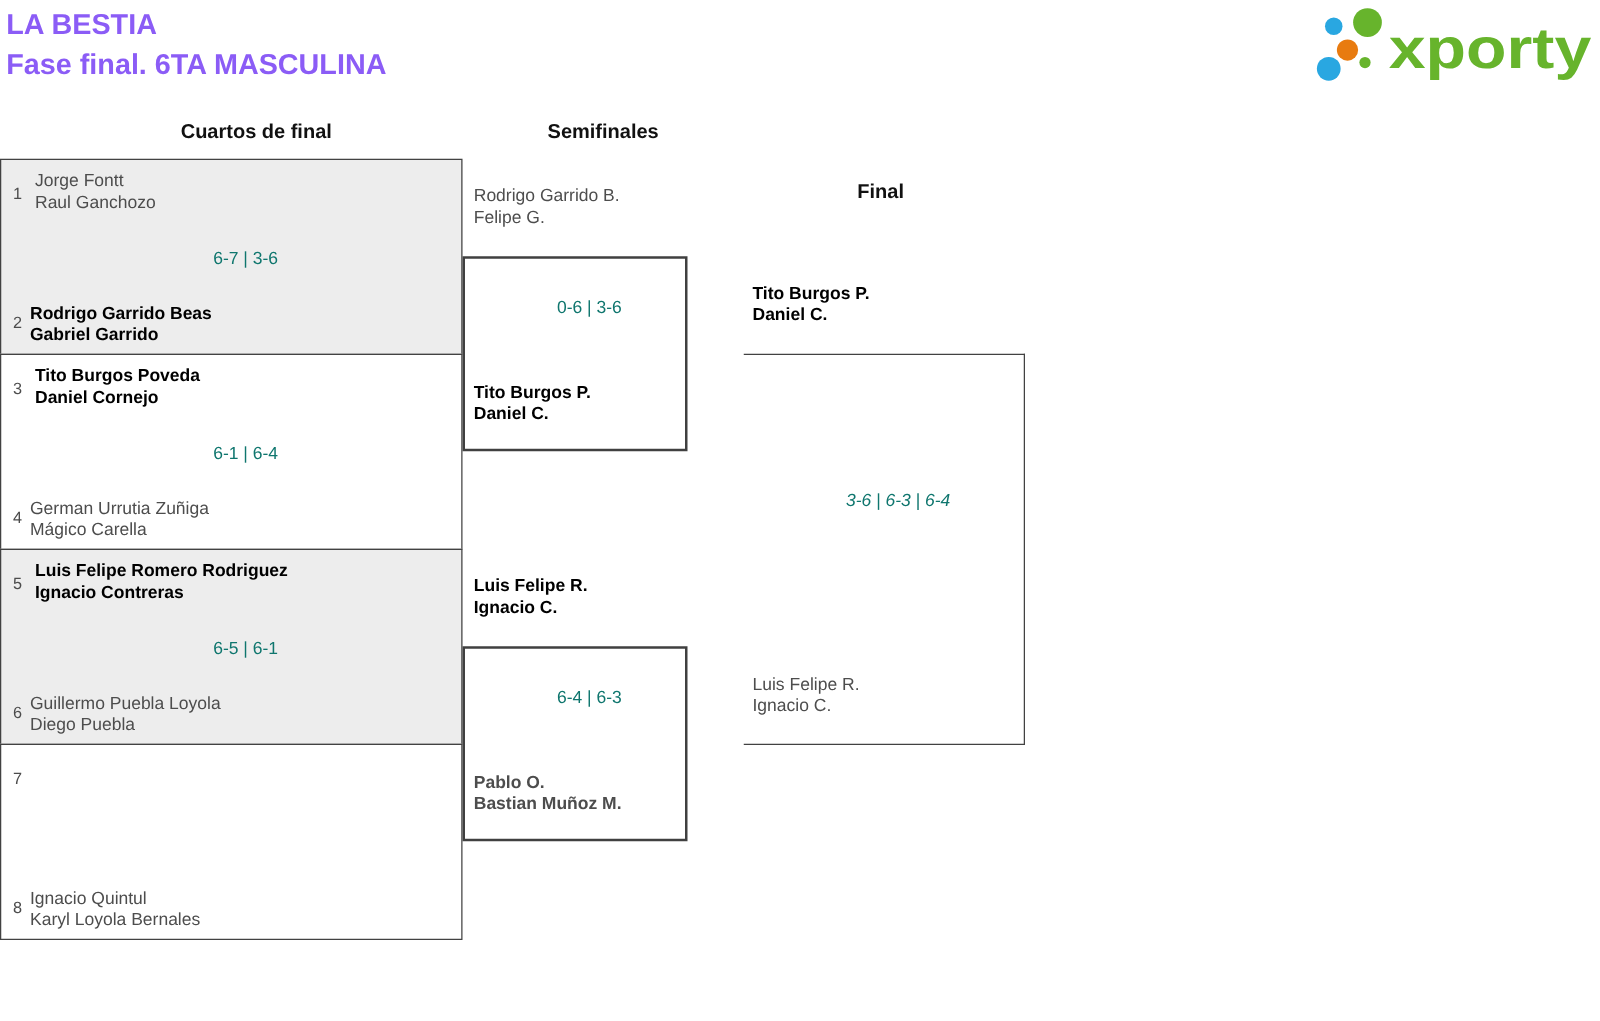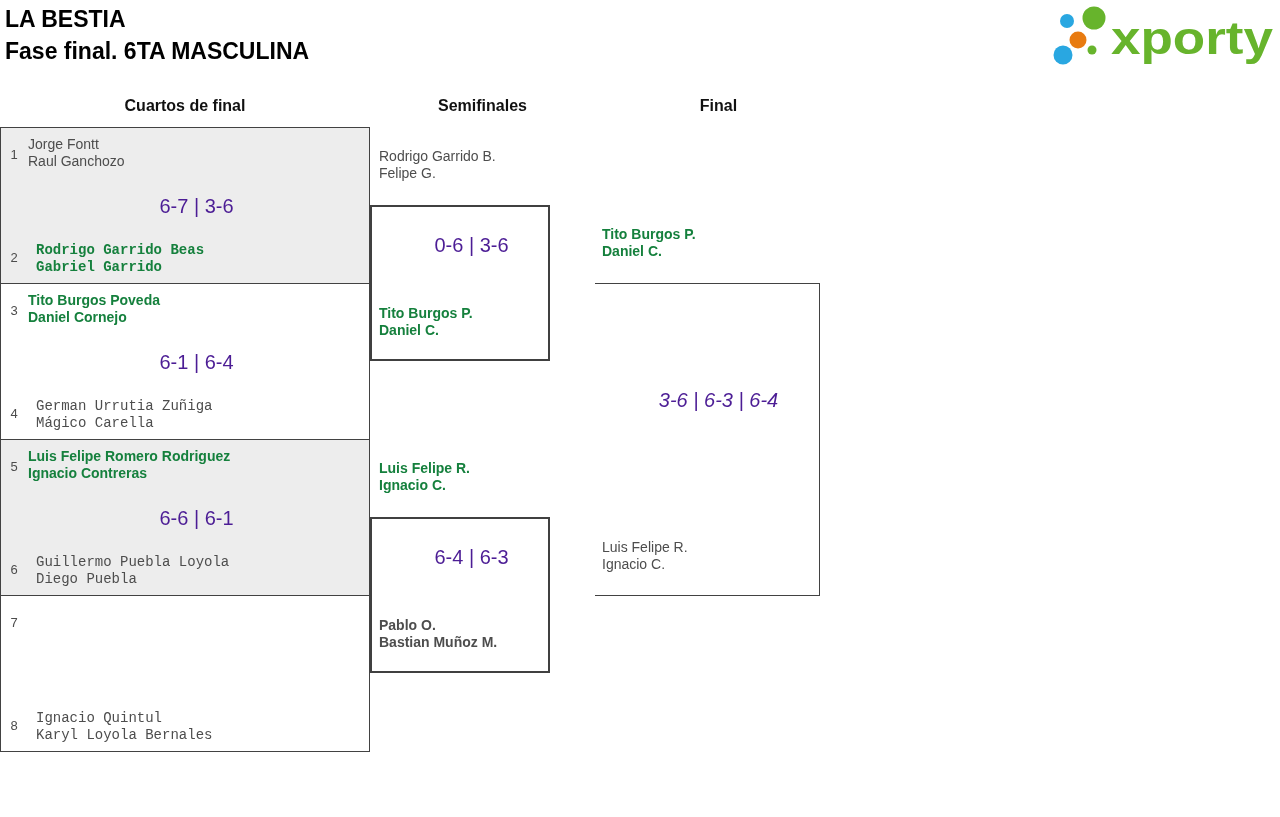--- a/index.html
+++ b/index.html
@@ -1,47 +1,47 @@
 <!DOCTYPE html>
 <html><head>
 <meta charset="utf-8">
 <style>
   html,body{margin:0;padding:0;background:#fff;}
   .page{position:relative;width:1280px;height:817px;background:#ffffff;overflow:hidden;
         font-family:"Liberation Sans",sans-serif;}
 
   .title-block{position:absolute;left:5px;top:3px;}
-  .title-line{font-size:23px;font-weight:700;color:#000000;line-height:32px;white-space:nowrap;}
+  .title-line{font-size:23px;font-weight:700;color:#8b5cf6;line-height:32px;white-space:nowrap;}
 
   .logo{position:absolute;left:1045px;top:3px;width:235px;height:70px;}
 
   .col-header{position:absolute;top:97px;font-size:16px;font-weight:700;color:#111;
               text-align:center;line-height:18px;}
-  .colh-qf{left:0;width:370px;}
+  .colh-qf{left:0;width:370px;padding-left:20px;}
   .colh-sf{left:370px;width:225px;}
-  .colh-f{left:606px;width:225px;}
+  .colh-f{left:592px;width:225px;margin-top:48px;}
 
   .qf-match{position:absolute;left:0;width:370px;height:157px;border:1px solid #424242;
             box-sizing:border-box;}
   .bg-gray{background:#ededed;}
   .bg-white{background:#ffffff;}
   .qf-1{top:127px;} .qf-2{top:283px;} .qf-3{top:439px;} .qf-4{top:595px;}
 
   .seed{position:absolute;left:4px;width:18px;text-align:center;font-size:13px;
         color:#4c4c4c;line-height:17px;}
   .seed-top{top:18px;} .seed-bottom{top:121px;}
 
   .team{font-size:14px;line-height:17px;color:#4d4d4d;white-space:nowrap;}
-  .team.winner{color:#15803d;font-weight:700;}
+  .team.winner{color:#000000;font-weight:700;}
 
   .qf-team-top{position:absolute;left:27px;top:8px;}
-  .qf-team-bottom{position:absolute;left:35px;top:114px;font-family:Liberation Mono, monospace;}
+  .qf-team-bottom{position:absolute;left:23px;top:114px;}
 
-  .score{position:absolute;left:0;right:0;text-align:center;font-size:20px;
-         color:#4c1d95;line-height:17px;margin-left:23px;}
+  .score{position:absolute;left:0;right:0;text-align:center;font-size:14px;
+         color:#0f766e;line-height:17px;margin-left:23px;}
   .qf-score{top:70px;}
 
   .sf-box{position:absolute;left:370px;width:180px;height:156px;border:2px solid #404040;
           box-sizing:border-box;}
   .sf-1{top:205px;} .sf-2{top:517px;}
   .rel-team-top{position:absolute;left:7px;top:-59px;}
   .rel-team-bottom{position:absolute;left:7px;top:98px;font-weight:bold;}
   .sf-score{top:30px;}
 
   .final-box{position:absolute;left:595px;top:283px;width:225px;height:313px;
@@ -100,21 +100,21 @@
       <div>Mágico Carella</div>
     </div>
   </div>
 
   <div class="qf-match qf-3 bg-gray">
     <div class="seed seed-top">5</div>
     <div class="team qf-team-top winner">
       <div>Luis Felipe Romero Rodriguez</div>
       <div>Ignacio Contreras</div>
     </div>
-    <div class="score qf-score">6-6 | 6-1</div>
+    <div class="score qf-score">6-5 | 6-1</div>
     <div class="seed seed-bottom">6</div>
     <div class="team qf-team-bottom">
       <div>Guillermo Puebla Loyola</div>
       <div>Diego Puebla</div>
     </div>
   </div>
 
   <div class="qf-match qf-4 bg-white">
     <div class="seed seed-top">7</div>
     <div class="seed seed-bottom">8</div>

